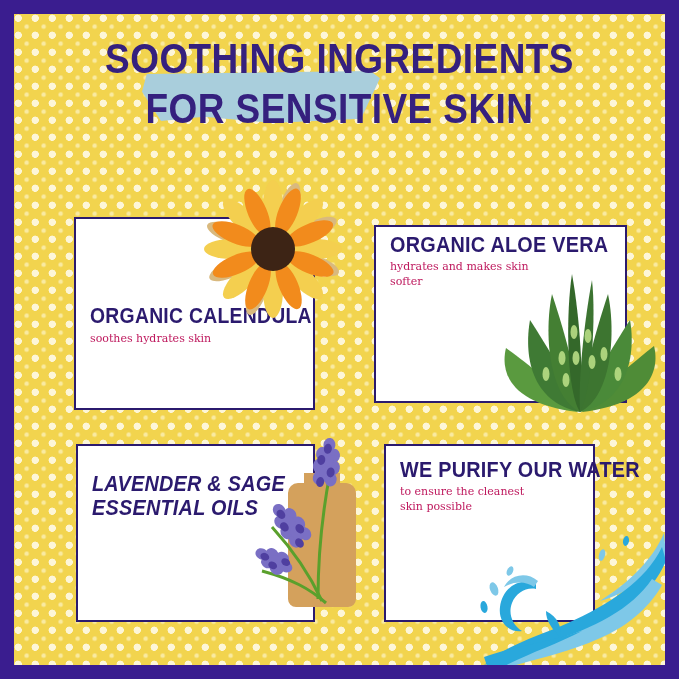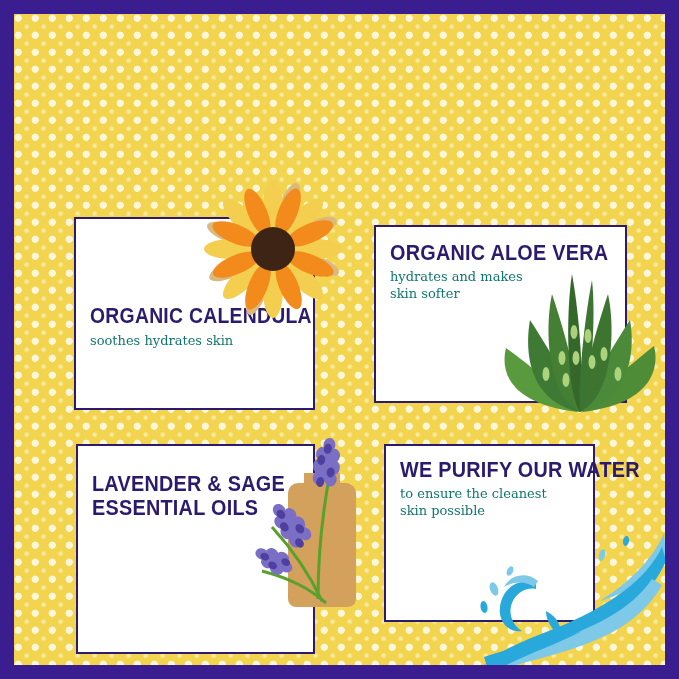--- a/index.html
+++ b/index.html
@@ -57,66 +57,71 @@
   
   .card{
     position:absolute;
     background:#ffffff;
     border:2px solid #2b1a6e;
     box-sizing:border-box;
     z-index:3;
   }
   #card-calendula{ left:60px;  top:203px; width:241px; height:193px; }
   #card-aloe{      left:360px; top:211px; width:253px; height:178px; }
-  #card-lavender{  left:62px;  top:430px; width:239px; height:210px; }
+  #card-lavender{  left:62px;  top:430px; width:239px; height:178px;font-style:italic; }
   #card-water{     left:370px; top:430px; width:211px; height:178px; }
 
   .card-inner{padding:0 14px;box-sizing:border-box;width:100%;}
   .card-head{
     font-family:"Liberation Sans Narrow","Liberation Sans",sans-serif;
     font-weight:700;
     font-stretch:condensed;
     color:#2b1a6e;
     font-size:22px;
     line-height:1.1;
     letter-spacing:0.3px;
     transform:scaleX(0.9);
     transform-origin:left center;
     white-space:nowrap;
   }
   .card-body{
     font-family:"DejaVu Serif","Liberation Serif",serif;
-    color:#0f766e;
-    font-size:13px;
+    color:#be185d;
+    font-size:11px;
     line-height:1.32;
     margin-top:3px;
   }
 
   
   #card-calendula .card-inner{position:absolute;left:0;top:86px;}
   #card-calendula .card-head{font-size:21.5px;}
-  #card-aloe .card-inner{position:absolute;left:0;top:14px;}
+  #card-aloe .card-inner{position:absolute;left:0;top:6px;}
   #card-lavender .card-inner{position:absolute;left:0;top:26px;}
   #card-lavender .card-body{margin-top:30px;padding-left:24px;}
   #card-water .card-inner{position:absolute;left:0;top:12px;}
 
   
   .deco{position:absolute;z-index:6;pointer-events:none;}
   #calendula-art{ left:196px; top:173px; width:126px; height:124px; }
   #aloe-art{      left:486px; top:248px; width:160px; height:152px; }
   #lavender-art{  left:238px; top:417px; width:128px; height:192px; }
   #water-art{     left:462px; top:513px; width:190px; height:152px; }
   svg{display:block;overflow:visible;}
 </style>
 </head>
 <body>
 
 <div id="poster">
   <div id="field">
 
+    <div id="title-block">
+      <div id="title-brush"></div>
+      <div class="title-line"><span>SOOTHING INGREDIENTS</span></div>
+      <div class="title-line"><span>FOR SENSITIVE SKIN</span></div>
+    </div>
 
     <div class="card" id="card-calendula">
       <div class="card-inner">
         <div class="card-head">ORGANIC CALENDULA</div>
         <div class="card-body">soothes hydrates skin</div>
       </div>
     </div>
 
     <div class="card" id="card-aloe">
       <div class="card-inner">

